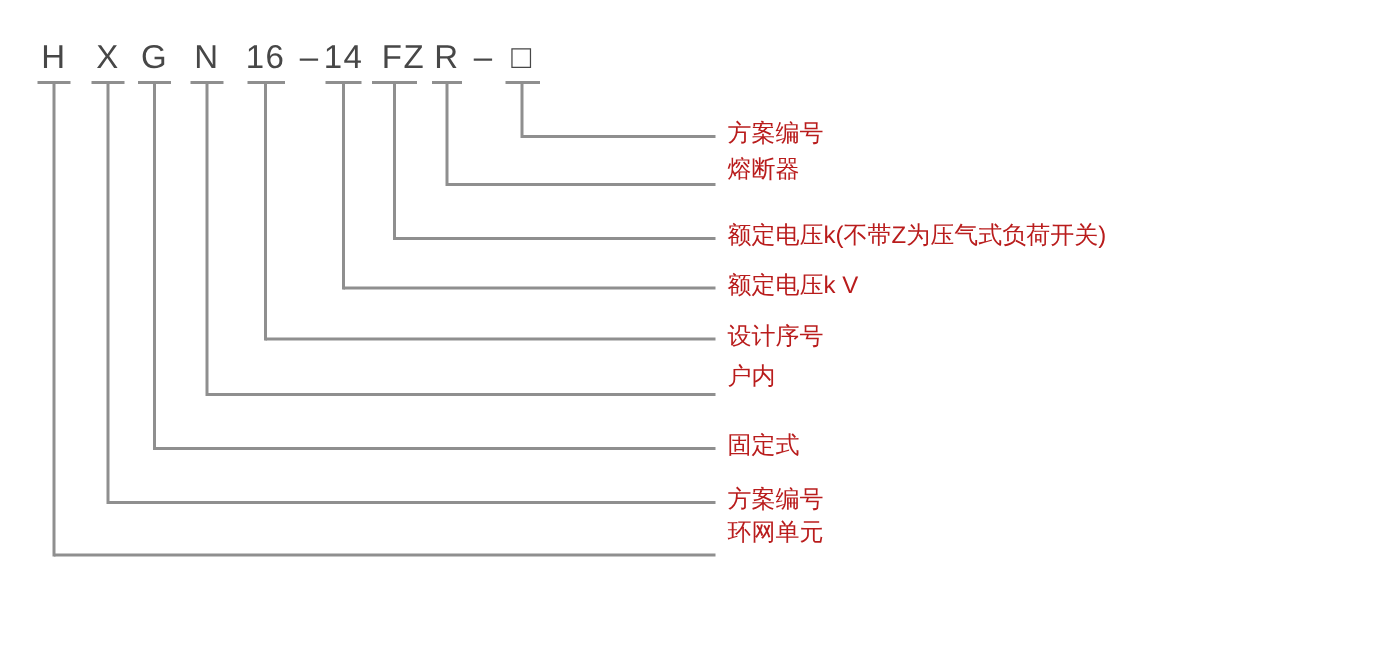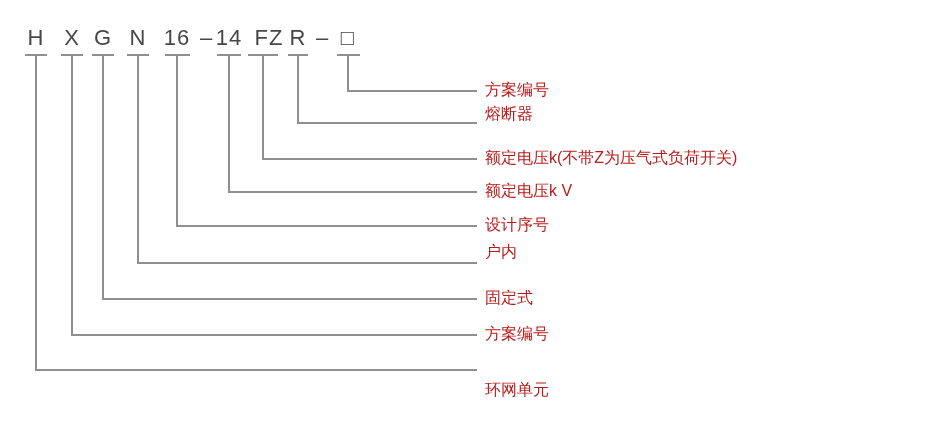--- a/index.html
+++ b/index.html
@@ -58,21 +58,21 @@
 </head>
 <body>
 
 <div class="canvas">
 
   <div>
     <span class="code" style="left:36px">H</span>
     <i class="ul" style="left:25px;width:22px"></i>
     <i class="vl" style="left:35.25px;height:315.5px"></i>
     <i class="hl" style="left:36px;top:369px;width:441px"></i>
-    <span class="lbl" style="top:378px">环网单元</span>
+    <span class="lbl" style="top:344px">环网单元</span>
   </div>
 
   <div>
     <span class="code" style="left:72px">X</span>
     <i class="ul" style="left:61px;width:22px"></i>
     <i class="vl" style="left:71.25px;height:280.5px"></i>
     <i class="hl" style="left:72px;top:334px;width:405px"></i>
     <span class="lbl" style="top:322px">方案编号</span>
   </div>
 

